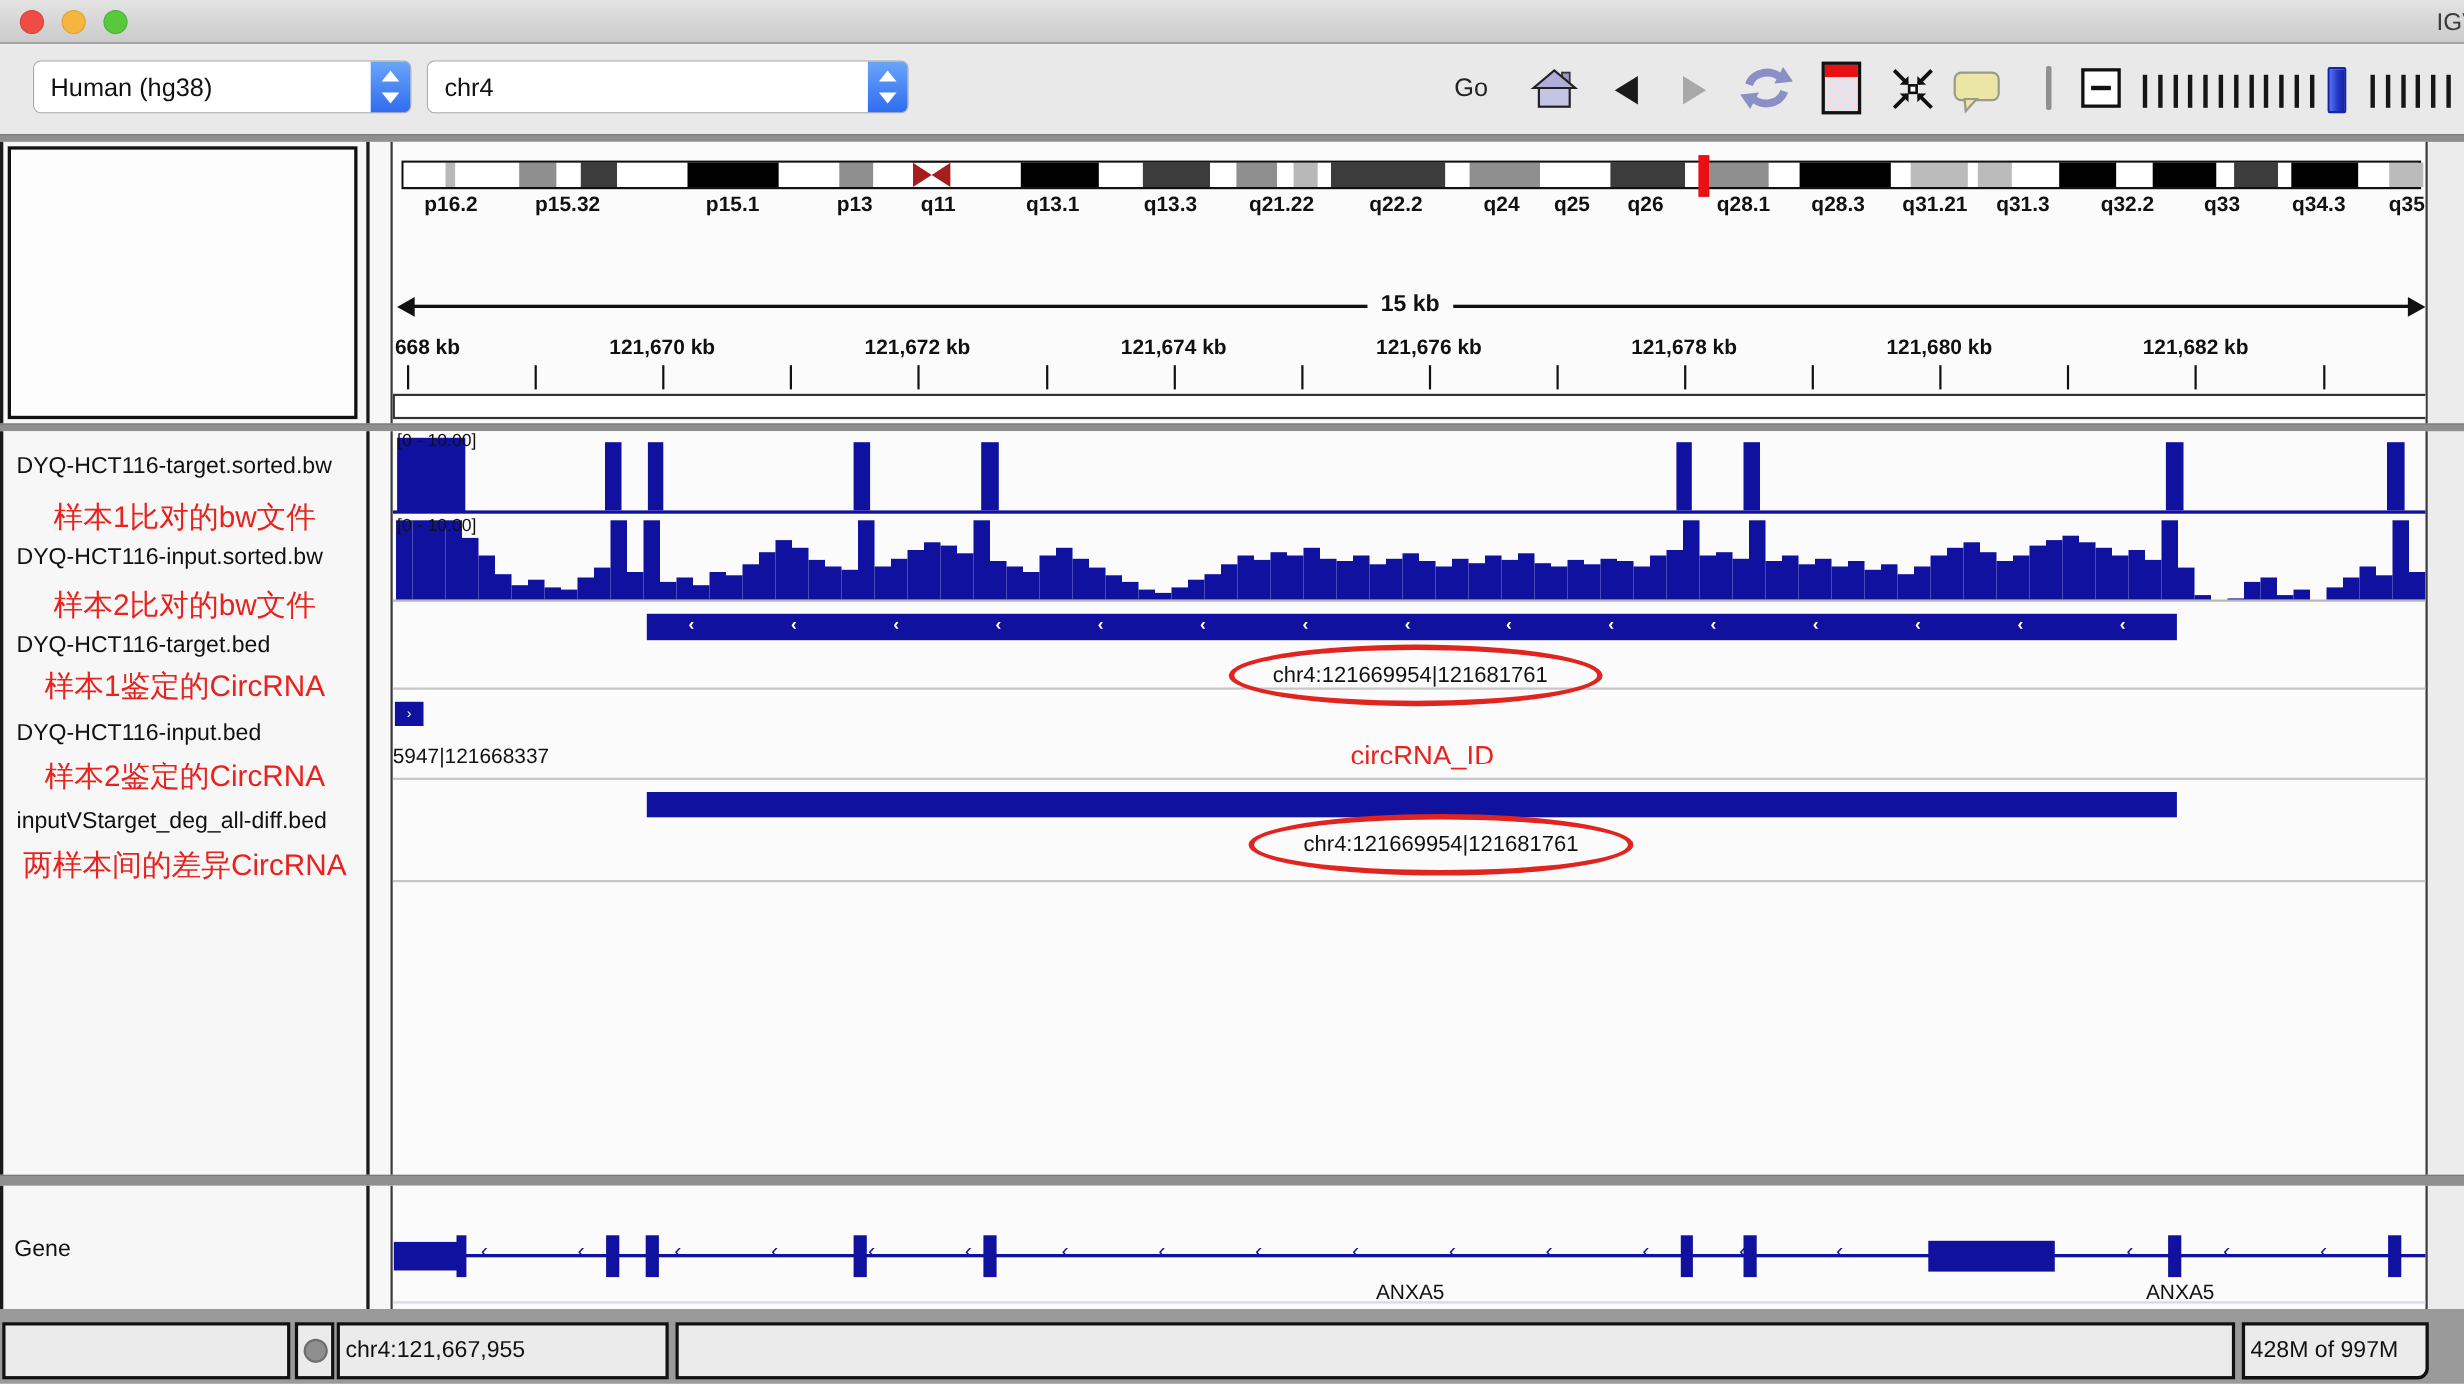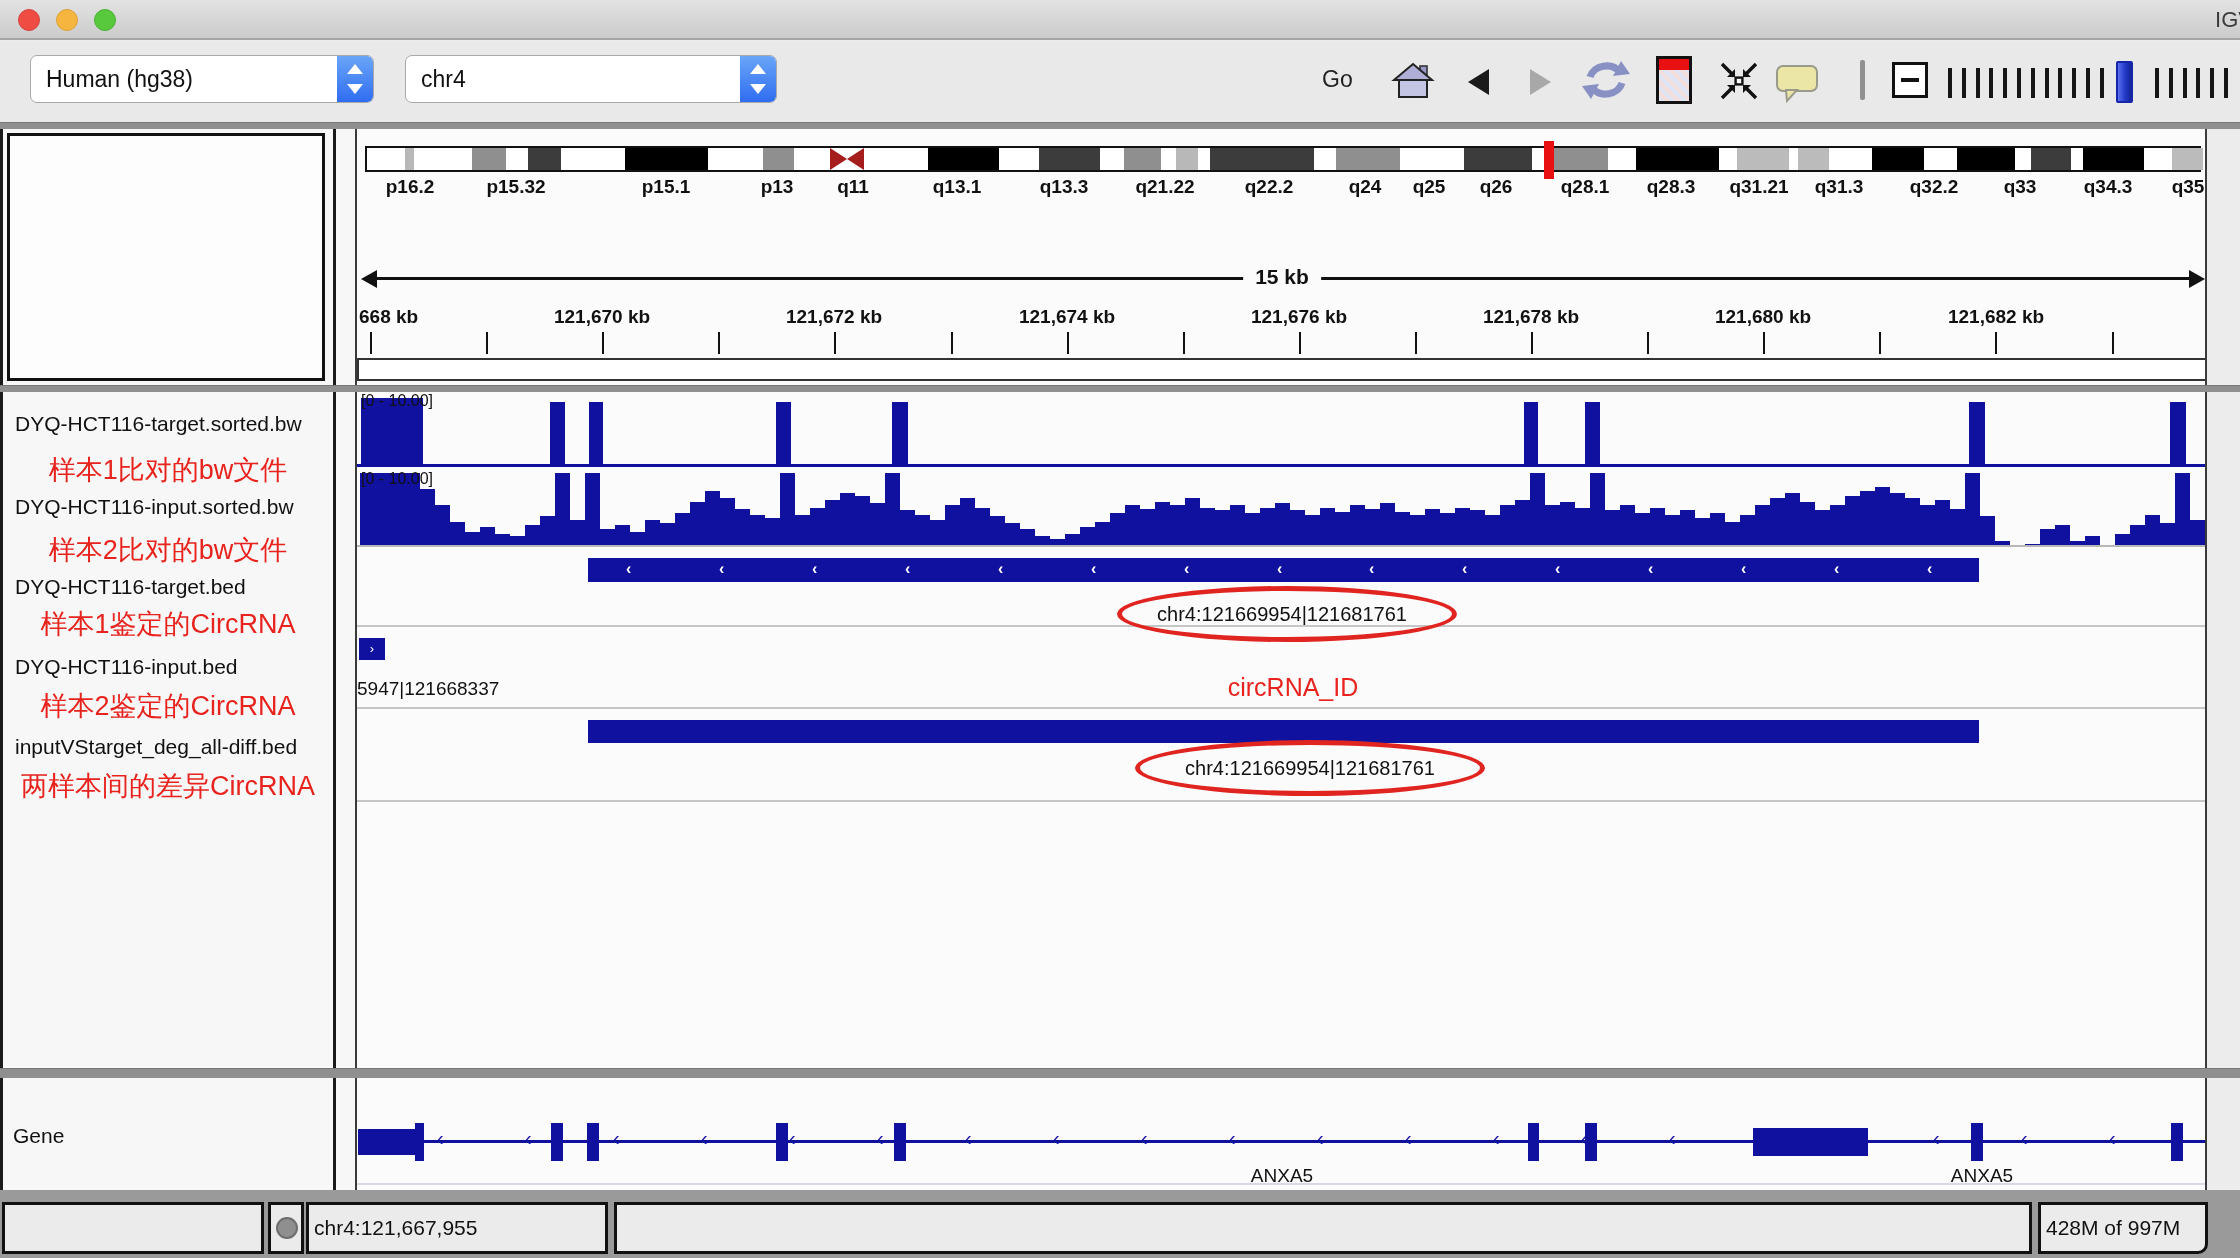--- a/index.html
+++ b/index.html
@@ -121,21 +121,21 @@
   </div>
 
   <div class="toolbar">
     <div class="combo" style="left:30px;width:344px;">
       <span class="val">Human (hg38)</span>
       <span class="stepper">
           <span class="up"></span>
           <span class="dn"></span>
         </span>
     </div>
-    <div class="combo" style="left:405px;width:372px;padding-left:24px;">
+    <div class="combo" style="left:388px;width:438px;padding-left:24px;">
       <span class="val">chr4</span>
       <span class="stepper">
           <span class="up"></span>
           <span class="dn"></span>
         </span>
     </div>
     <div class="go">Go</div>
 
     <svg class="abs" style="left:1390px;top:18px;" width="46" height="44" viewBox="0 0 23 22">
       <rect x="15" y="3" width="3.5" height="5" fill="#9898c8" stroke="#333" stroke-width="0.8"></rect>

